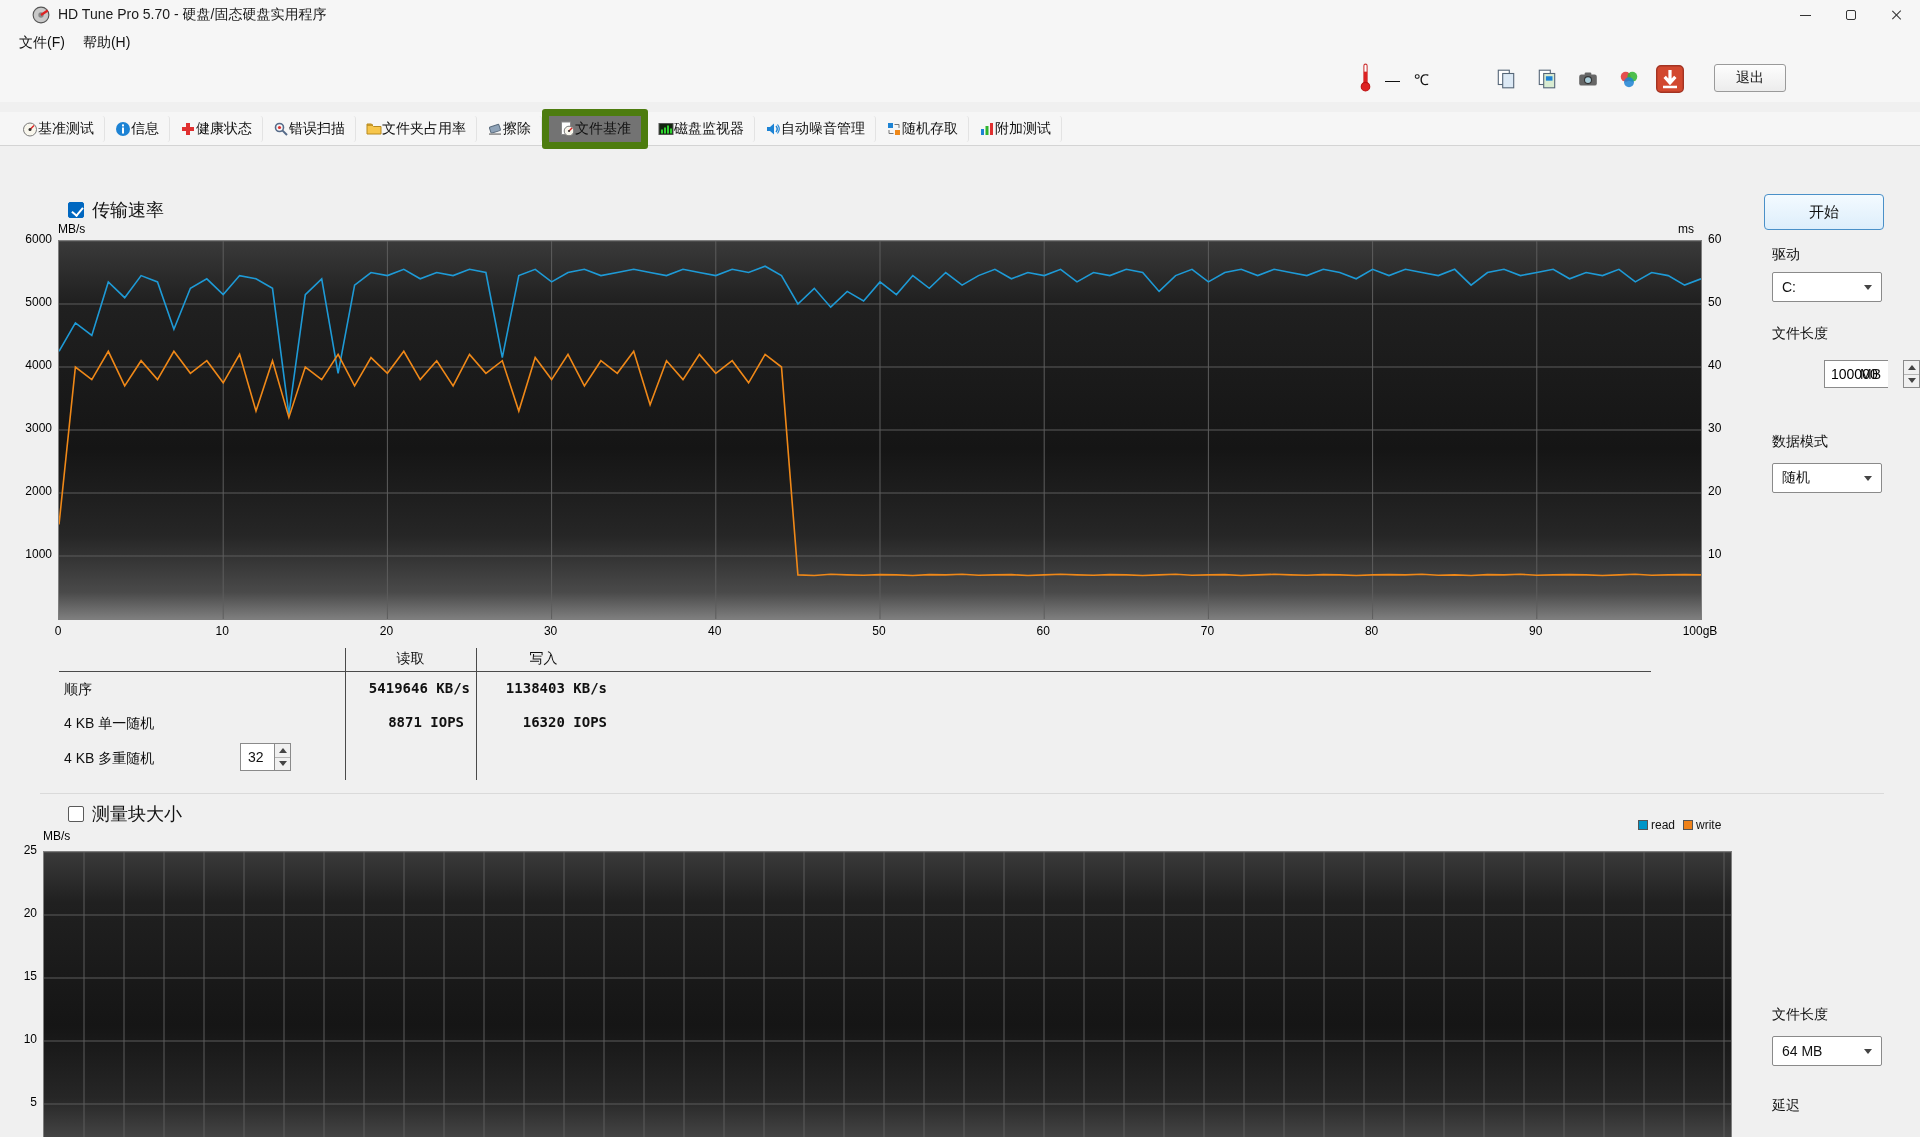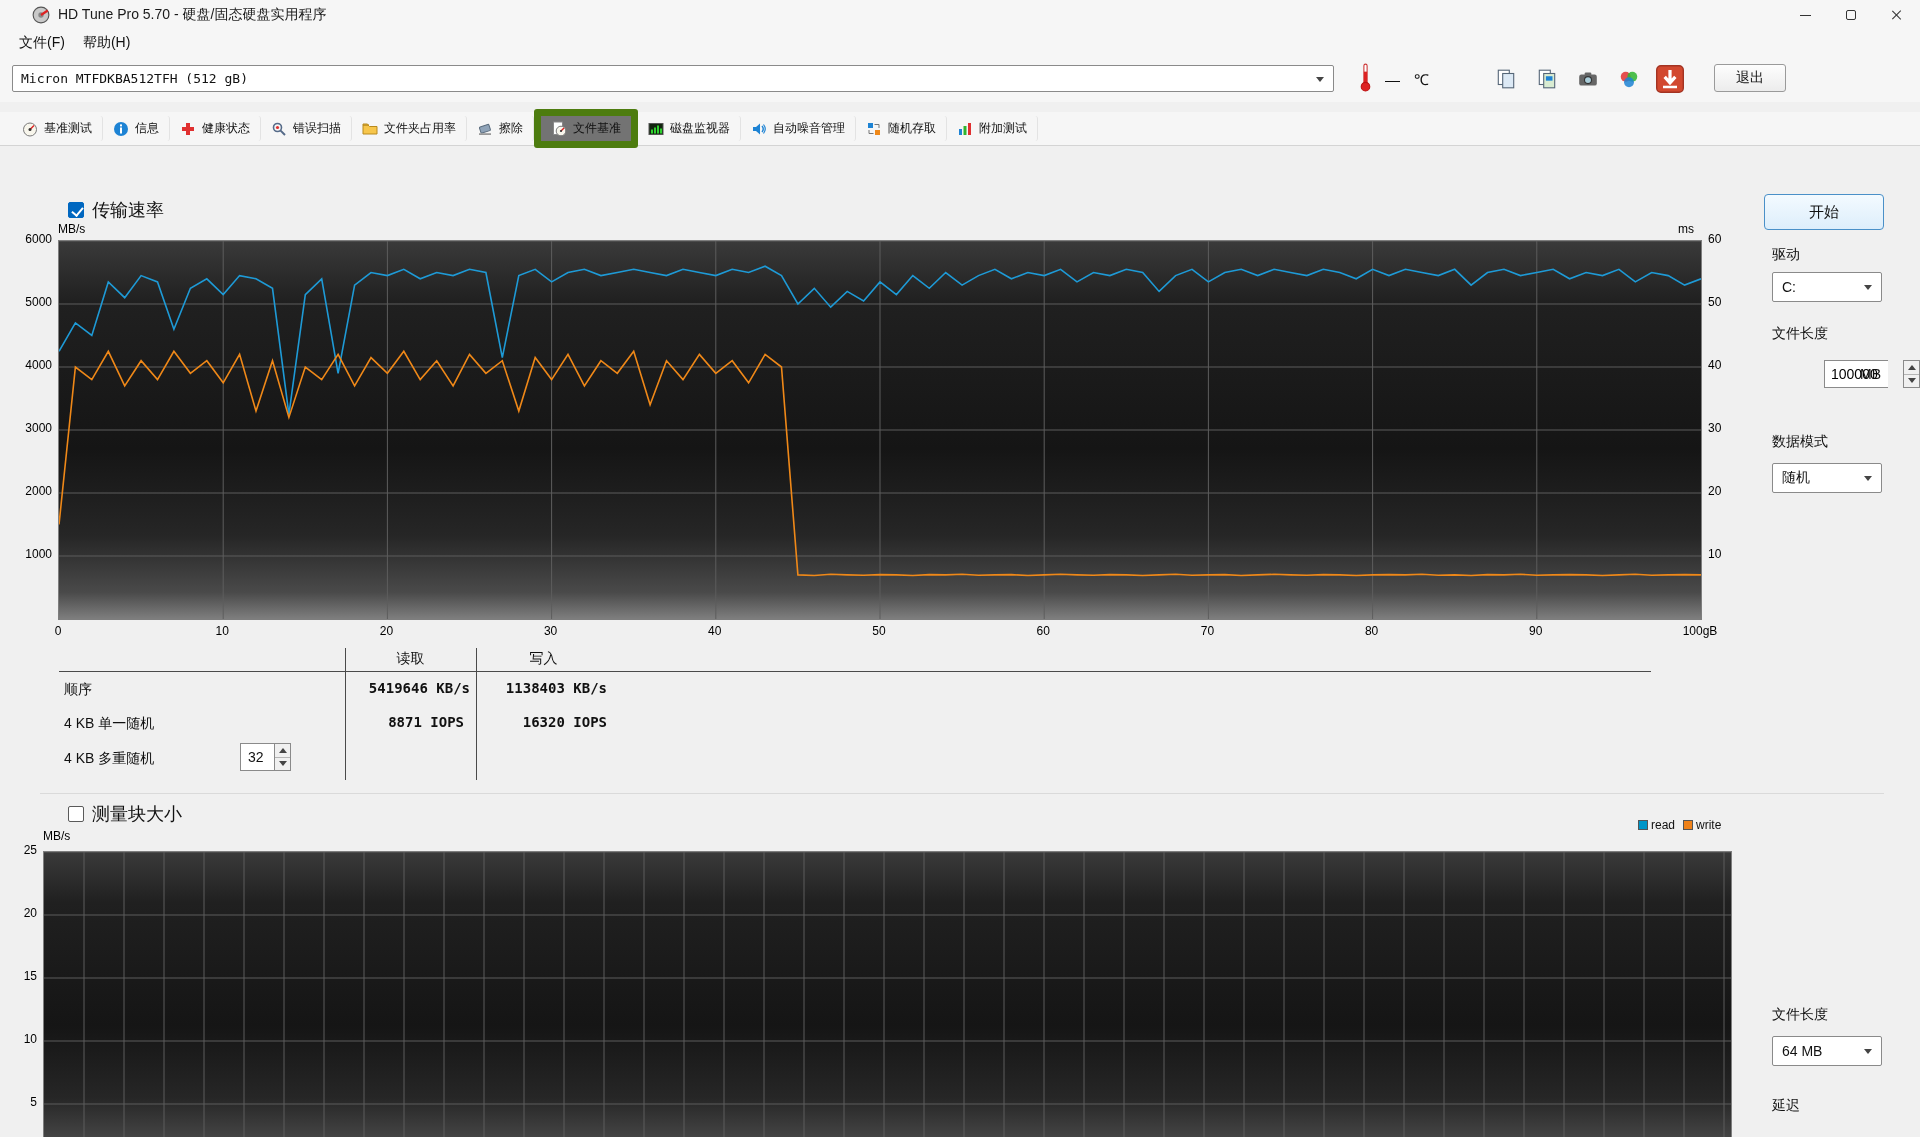--- a/index.html
+++ b/index.html
@@ -39,21 +39,21 @@
   .icon-btn { width:32px; height:30px; display:flex; align-items:center; justify-content:center; border-radius:3px; }
   .icon-btn svg { width:22px; height:22px; }
   .icon-btn.big svg { width:28px; height:28px; }
   .exit-btn {
     position:absolute; left:1714px; top:8px; width:72px; height:28px;
     background:linear-gradient(#fdfdfd,#ececec); border:1px solid #9a9a9a; border-radius:3px;
     font-size:14px; display:flex; align-items:center; justify-content:center;
   }
   
   .tabbar { position:absolute; left:0; top:112px; width:1920px; height:34px; background:#f6f6f6; border-bottom:1px solid #d4d4d4; display:flex; align-items:center; padding-left:12px; }
-  .tab { display:flex; align-items:center; gap:6px; padding:4px 10px; font-size:12px; border-right:1px solid #e3e3e3; border-radius:3px; }
+  .tab { display:flex; align-items:center; padding:4px 10px; font-size:14px; border-right:1px solid #e3e3e3; border-radius:3px; }
   .tab .tab-icon { width:16px; height:16px; display:flex; }
   .tab .tab-icon svg { width:16px; height:16px; }
   .tab.selected { background:#737373; border:7px solid #4d7c0f;align-items:center; }
   
   .cb-row { position:absolute; display:flex; align-items:center; gap:8px; }
   .cb { width:16px; height:16px; border:1px solid #5a5a5a; background:#fff; border-radius:2px; position:relative; }
   .cb.checked { background:#0067c0; border-color:#0067c0; }
   .cb.checked:after { content:""; position:absolute; left:4.5px; top:1.5px; width:5px; height:9px; border:solid #fff; border-width:0 2px 2px 0; transform:rotate(40deg); }
   .cb-label { font-size:18px; }
   
@@ -122,24 +122,20 @@
         </div>
     </div>
   </div>
 
   <div class="menubar">
     <span class="menu-item">文件(F)</span>
     <span class="menu-item">帮助(H)</span>
   </div>
 
   <div class="toolbar-row">
-    <div class="combo">
-      <span>Micron MTFDKBA512TFH (512 gB)</span>
-      <span class="chev"></span>
-    </div>
     <div class="temp-group">
       <span>
         <svg viewBox="0 0 10 28" width="11" height="30">
             <rect x="3.5" y="2" width="3" height="18" rx="1.5" fill="#fff" stroke="#c33"></rect>
             <rect x="3.5" y="9" width="3" height="11" fill="#d22"></rect>
             <circle cx="5" cy="23" r="4" fill="#d22" stroke="#b11"></circle>
           </svg>
       </span>
       <span class="temp-dash">—</span>
       <span class="temp-unit">℃</span>

